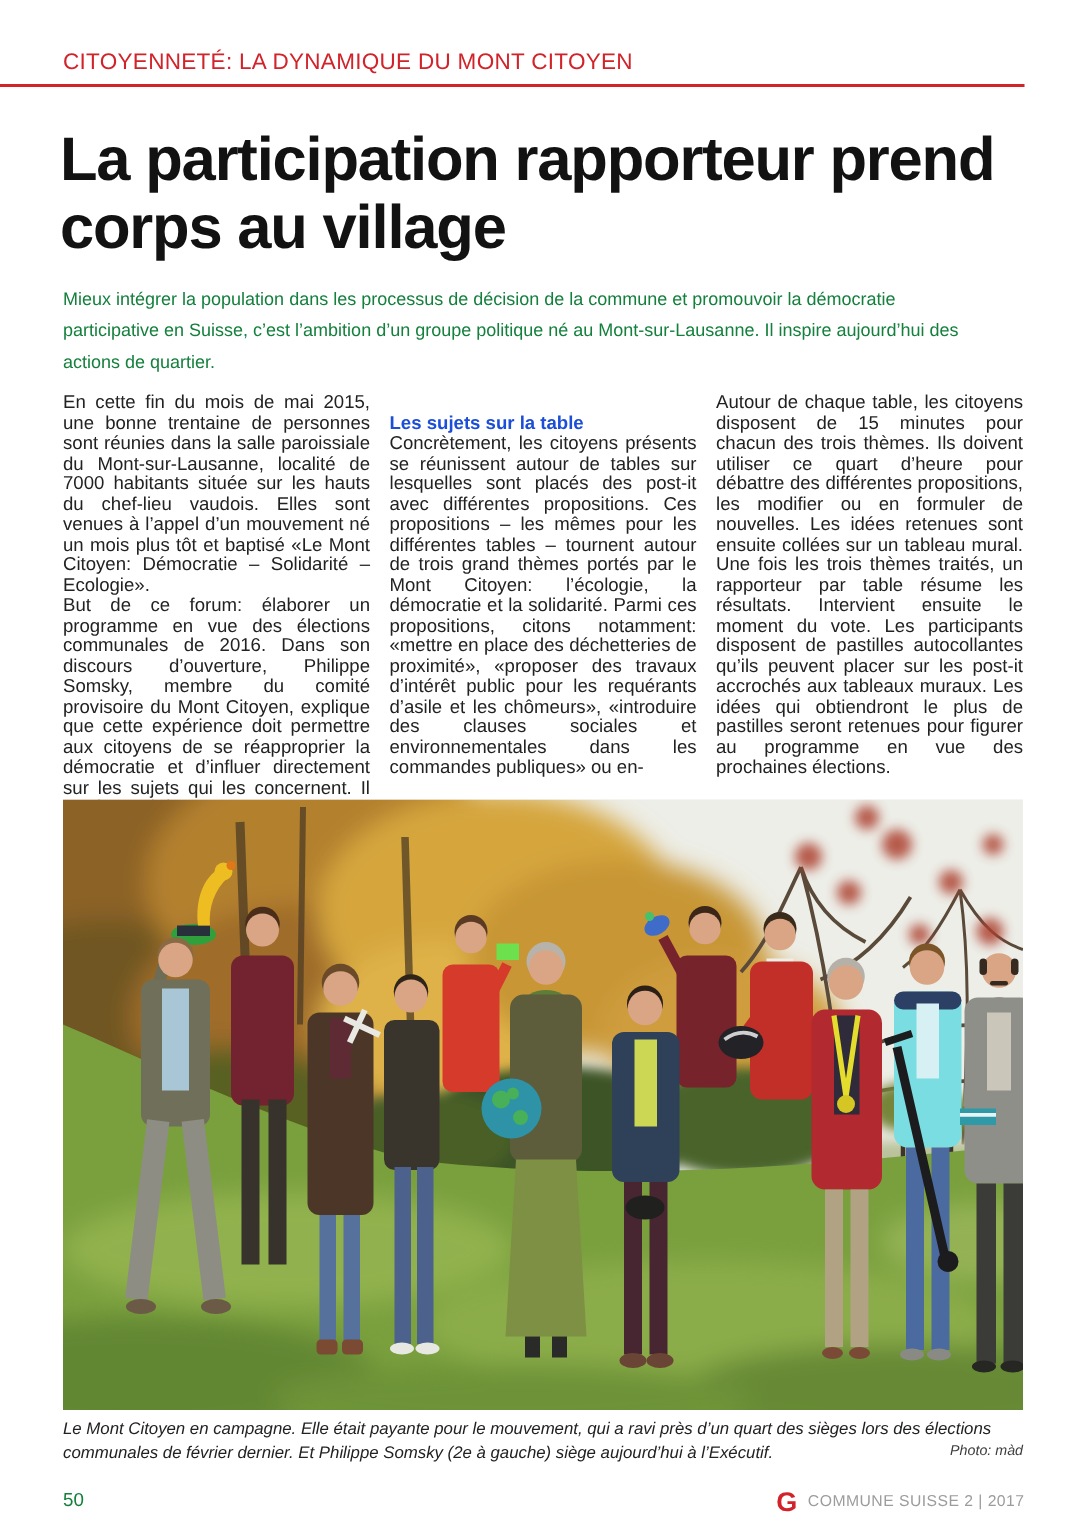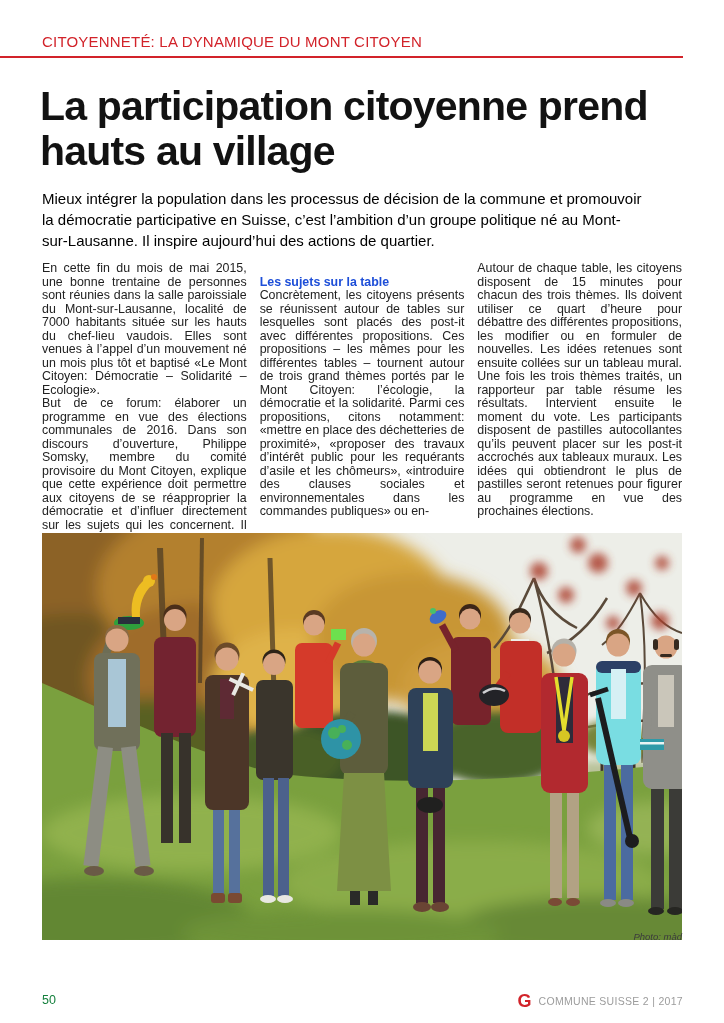--- a/index.html
+++ b/index.html
@@ -5,21 +5,21 @@
   * { margin:0; padding:0; box-sizing:border-box; }
   html,body { width:724px; height:1023px; background:#ffffff; }
   body { font-family:"Liberation Sans", sans-serif; position:relative; overflow:hidden; color:#1c1c1c; }
   :root { --accent:#d2232a; }
 
   .kicker { position:absolute; left:42px; top:33px; font-size:15px; font-weight:normal; letter-spacing:0.2px; color:var(--accent); }
   .kicker-rule { position:absolute; left:0; top:56px; width:683px; height:2px; background:var(--accent); }
 
   .headline { position:absolute; left:40px; top:84px; width:630px; font-size:41px; font-weight:bold; letter-spacing:-0.8px; line-height:1.1; color:#121212; }
 
-  .lead { position:absolute; left:42px; top:189px; width:600px; font-size:15px; line-height:20.8px; color:#000000; }
+  .lead { position:absolute; left:42px; top:189px; width:600px; font-size:12px; line-height:20.8px; color:#15803d; }
 
   .cols { position:absolute; left:42px; top:262px; width:640px; display:flex; gap:13px; }
   .col { flex:1; font-size:12.4px; line-height:13.5px; text-align:justify; color:#222222; }
   .col p { margin:0; }
   .col h4 { margin:13.5px 0 0 0; font-size:12.4px; line-height:13.5px; font-weight:bold; color:#1d4ed8; }
 
   .photo { position:absolute; left:42px; top:533px; width:640px; height:407px; overflow:hidden; background:#edeee8; }
   .photo svg { display:block; width:100%; height:100%; }
 
   .caption { position:absolute; left:42px; top:946px; width:640px; font-size:11.2px; font-style:italic; line-height:15.5px; color:#222222; }
@@ -29,21 +29,21 @@
   .footer-right { position:absolute; right:41px; top:992px; display:flex; align-items:center; gap:7px; }
   .footer-logo { color:var(--accent); font-weight:bold; font-size:18px; line-height:1; }
   .footer-mag { color:#9c9c9c; font-size:10.5px; letter-spacing:0.3px; }
 </style>
 </head>
 <body>
 
 <div class="kicker">CITOYENNETÉ: LA DYNAMIQUE DU MONT CITOYEN</div>
 <div class="kicker-rule"></div>
 
-<h1 class="headline">La participation citoyenne prend hauts au village</h1>
+<h1 class="headline">La participation rapporteur prend corps au village</h1>
 
 <p class="lead">Mieux intégrer la population dans les processus de décision de la commune et promouvoir la démocratie participative en Suisse, c’est l’ambition d’un groupe politique né au Mont-sur-Lausanne. Il inspire aujourd’hui des actions de quartier.</p>
 
 <div class="cols">
   <div class="col">
       <p>En cette fin du mois de mai 2015, une bonne trentaine de personnes sont réunies dans la salle paroissiale du Mont-sur-Lausanne, localité de 7000 habitants située sur les hauts du chef-lieu vaudois. Elles sont venues à l’appel d’un mouvement né un mois plus tôt et baptisé «Le Mont Citoyen: Démocratie – Solidarité – Ecologie».</p>
       <p>But de ce forum: élaborer un programme en vue des élections communales de 2016. Dans son discours d’ouverture, Philippe Somsky, membre du comité provisoire du Mont Citoyen, explique que cette expérience doit permettre aux citoyens de se réapproprier la démocratie et d’influer directement sur les sujets qui les concernent. Il s’agit aussi de</p>
     </div>
   <div class="col">
       <h4>Les sujets sur la table</h4>
@@ -260,20 +260,21 @@
         <rect x="598" y="209" width="24" height="2.5" fill="#e8f4f4"></rect>
       <rect x="609" y="256" width="13" height="120" fill="#3b3b37"></rect>
         <rect x="627" y="256" width="13" height="120" fill="#3b3b37"></rect>
       <ellipse cx="614" cy="378" rx="8" ry="4" fill="#262622"></ellipse>
         <ellipse cx="633" cy="378" rx="8" ry="4" fill="#262622"></ellipse>
     </g>
   </svg>
 </div>
 
 <div class="caption">
+  <span>Le Mont Citoyen en campagne. Elle était payante pour le mouvement, qui a ravi près d’un quart des sièges lors des élections communales de février dernier. Et Philippe Somsky (2e à gauche) siège aujourd’hui à l’Exécutif.</span>
   <span class="credit">Photo: màd</span>
 </div>
 
 <div class="footer-pagenum">50</div>
 <div class="footer-right">
   <span class="footer-logo">G</span>
   <span class="footer-mag">COMMUNE SUISSE 2 | 2017</span>
 </div>
 
 </body></html>

